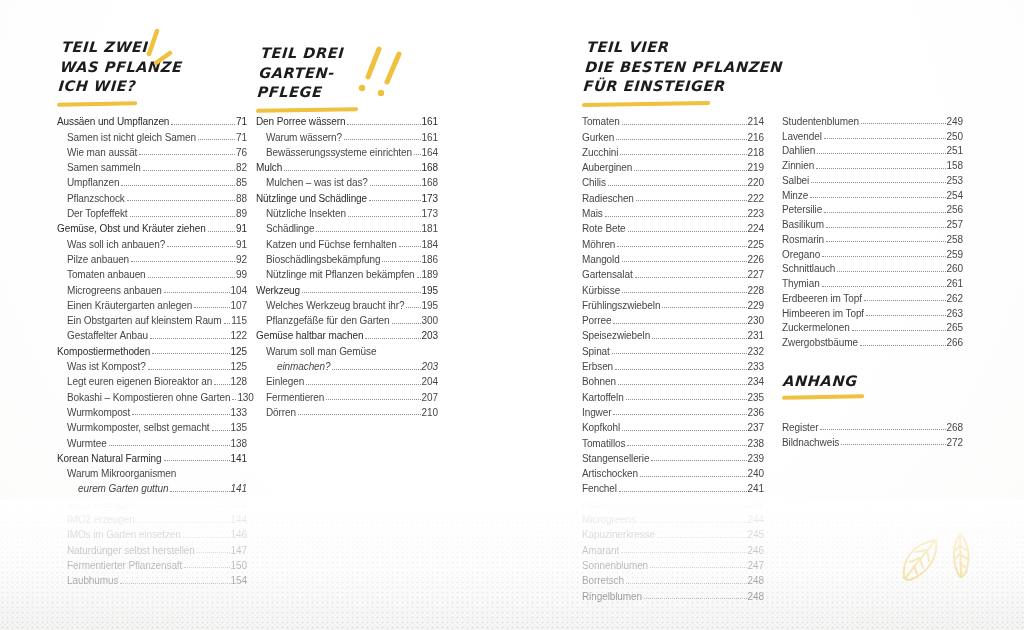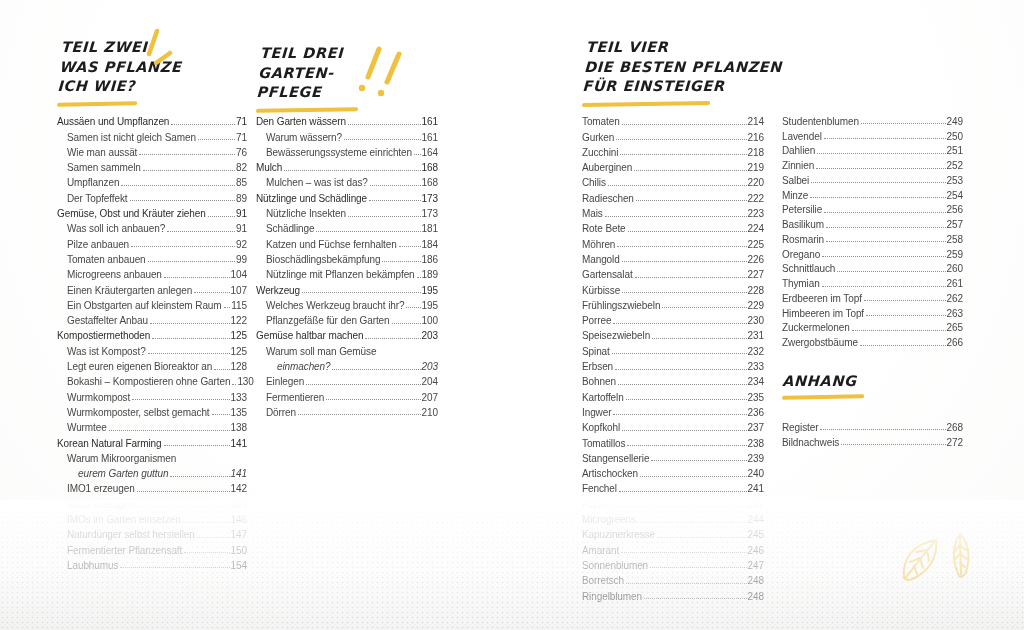--- a/index.html
+++ b/index.html
@@ -104,20 +104,25 @@
         <span class="label">Samen sammeln</span>
         <span class="dots"></span>
         <span class="num">82</span>
       </div>
       <div class="row sub">
         <span class="label">Umpflanzen</span>
         <span class="dots"></span>
         <span class="num">85</span>
       </div>
       <div class="row sub">
+        <span class="label">Pflanzschock</span>
+        <span class="dots"></span>
+        <span class="num">88</span>
+      </div>
+      <div class="row sub">
         <span class="label">Der Topfeffekt</span>
         <span class="dots"></span>
         <span class="num">89</span>
       </div>
       <div class="row bold">
         <span class="label">Gemüse, Obst und Kräuter ziehen</span>
         <span class="dots"></span>
         <span class="num">91</span>
       </div>
       <div class="row sub">
@@ -238,21 +243,21 @@
 
 <section class="col" id="col-1">
   <div class="hdr">
     <div>TEIL DREI</div>
     <div>GARTEN-</div>
     <div>PFLEGE</div>
     <div class="underline"></div>
   </div>
   <div class="entries">
       <div class="row bold">
-        <span class="label">Den Garten wässern</span>
+        <span class="label">Den Porree wässern</span>
         <span class="dots"></span>
         <span class="num">161</span>
       </div>
       <div class="row sub">
         <span class="label">Warum wässern?</span>
         <span class="dots"></span>
         <span class="num">161</span>
       </div>
       <div class="row sub">
         <span class="label">Bewässerungssysteme einrichten</span>
@@ -305,21 +310,21 @@
         <span class="num">195</span>
       </div>
       <div class="row sub">
         <span class="label">Welches Werkzeug braucht ihr?</span>
         <span class="dots"></span>
         <span class="num">195</span>
       </div>
       <div class="row sub">
         <span class="label">Pflanzgefäße für den Garten</span>
         <span class="dots"></span>
-        <span class="num">100</span>
+        <span class="num">300</span>
       </div>
       <div class="row bold">
         <span class="label">Gemüse haltbar machen</span>
         <span class="dots"></span>
         <span class="num">203</span>
       </div>
       <div class="row sub">
         <span class="label">Warum soll man Gemüse</span>
       </div>
       <div class="row cont">
@@ -529,21 +534,21 @@
         <span class="num">250</span>
       </div>
       <div class="row">
         <span class="label">Dahlien</span>
         <span class="dots"></span>
         <span class="num">251</span>
       </div>
       <div class="row">
         <span class="label">Zinnien</span>
         <span class="dots"></span>
-        <span class="num">252</span>
+        <span class="num">158</span>
       </div>
       <div class="row">
         <span class="label">Salbei</span>
         <span class="dots"></span>
         <span class="num">253</span>
       </div>
       <div class="row">
         <span class="label">Minze</span>
         <span class="dots"></span>
         <span class="num">254</span>

